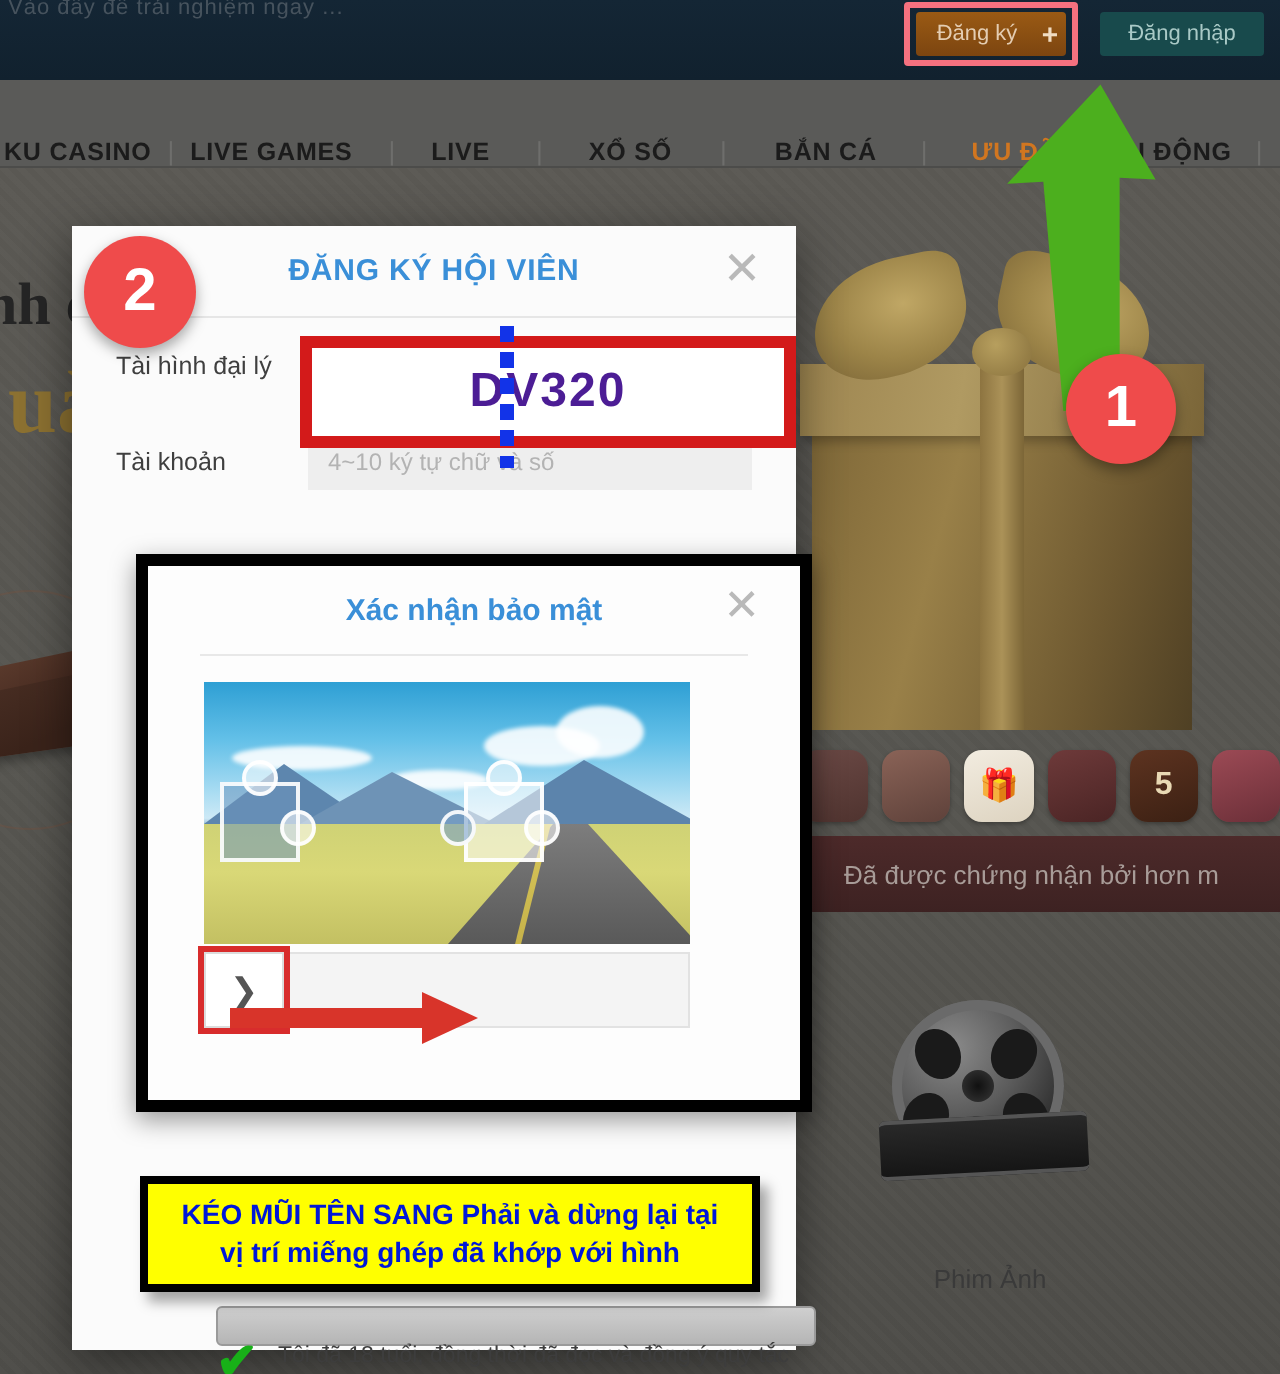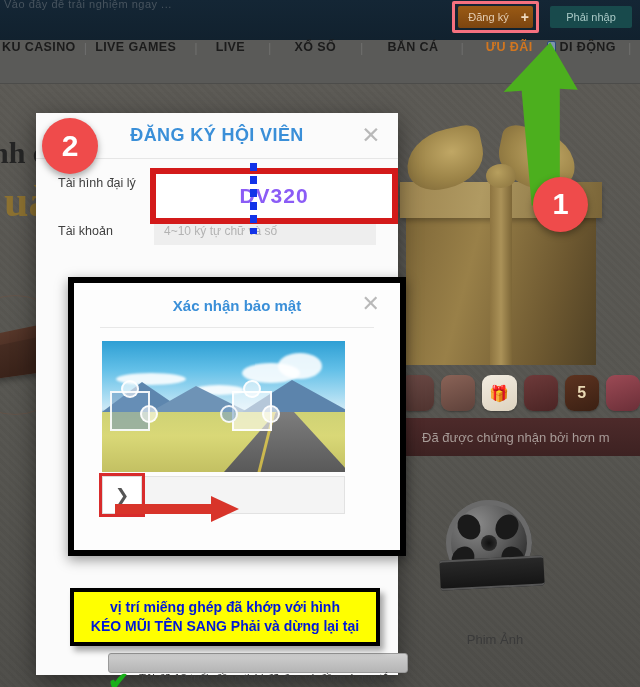--- a/index.html
+++ b/index.html
@@ -63,21 +63,21 @@
     background: #184a4c;
     color: #a9c9c6; font-size: 11px;
     display: flex; align-items: center; justify-content: center;
     border-radius: 2px;
   }
 
   
   .navbar {
     position: absolute; left: 0; top: 40px; width: 640px; height: 44px;
     background: #5a5a58;
-    display: flex; align-items: flex-start;
+    display: flex; align-items: flex-end;
     border-bottom: 1px solid #4c4c4a;
   }
   .nav-item {
     color: #1b1b1b; font-size: 12.5px; font-weight: bold;
     letter-spacing: .4px; white-space: nowrap;
     display: flex; align-items: center; gap: 4px;
   }
   .nav-item.accent { color: #d17620; }
   .nav-sep { color: #6e6e6c; font-size: 13px; }
   .phone-glyph {
@@ -208,21 +208,21 @@
     width: 362px; height: 562px;
     background: #fbfbfb;
     box-shadow: 0 6px 22px rgba(0,0,0,.45);
   }
   .modal-header {
     position: relative; height: 46px;
     border-bottom: 1px solid #e6e6e6;
     display: flex; align-items: center; justify-content: center;
   }
   .modal-title {
-    color: #3a8fd8; font-size: 18px; font-weight: bold; letter-spacing: .4px;
+    color: #3a8fd8; font-size: 15px; font-weight: bold; letter-spacing: .4px;
   }
   .modal-close {
     position: absolute; right: 16px; top: 12px;
     width: 22px; height: 22px; color: #b9b9b9;
     font-size: 23px; line-height: 20px; text-align: center;
     font-family: "DejaVu Sans", sans-serif;
   }
   .form-row {
     display: flex; align-items: center;
     padding: 0 22px; height: 48px;
@@ -246,21 +246,21 @@
 
   
   .ref-box {
     position: absolute; left: 150px; top: 168px;
     width: 248px; height: 56px;
     background: #ffffff;
     border: 6px solid #d31a1a;
     display: flex; align-items: center; justify-content: center;
   }
   .ref-code {
-    color: #8b5cf6; font-size: 21px; font-weight: bold; letter-spacing: 1px;
+    color: #4c1d95; font-size: 24px; font-weight: bold; letter-spacing: 1px;
   }
 
   
   .captcha {
     position: absolute; left: 68px; top: 277px;
     width: 338px; height: 279px;
     background: #fdfdfd;
     border: 6px solid #000;
     box-shadow: 0 4px 12px rgba(0,0,0,.4);
   }
@@ -450,21 +450,21 @@
     </div>
     <div class="reel-label">Phim Ảnh</div>
 
     <div class="topbar">
       <div class="topbar-ghost">Vào đây để trải nghiệm ngay ...</div>
       <div class="btn-register">
         <span class="lbl">Đăng ký</span>
         <span class="plus">+</span>
       </div>
       <div class="btn-login">
-        <span>Phải nhập</span>
+        <span>Đăng nhập</span>
       </div>
     </div>
     <div class="btn-register-hl"></div>
 
     <div class="navbar">
       <div style="width:2px"></div>
       <div class="nav-item">
           <span>KU CASINO</span>
         </div>
       <div class="nav-sep" style="margin:0 8px">|</div>
@@ -565,22 +565,22 @@
   </div>
 
   <div class="blue-dash"></div>
 
   <div class="red-arrow">
     <div class="shaft"></div>
     <div class="head"></div>
   </div>
 
   <div class="notice">
+    <div class="notice-line">KÉO MŨI TÊN SANG Phải và dừng lại tại</div>
     <div class="notice-line">vị trí miếng ghép đã khớp với hình</div>
-    <div class="notice-line">KÉO MŨI TÊN SANG Phải và dừng lại tại</div>
   </div>
 
   <svg class="green-arrow" viewBox="0 0 110 180">
     <polygon points="52,176 22,130 40,130 34,16 62,12 78,126 96,124" fill="#4caf1e" transform="rotate(183 55 95)"></polygon>
   </svg>
 
   <div class="badge badge-2">
     <span>2</span>
   </div>
   <div class="badge badge-1">

